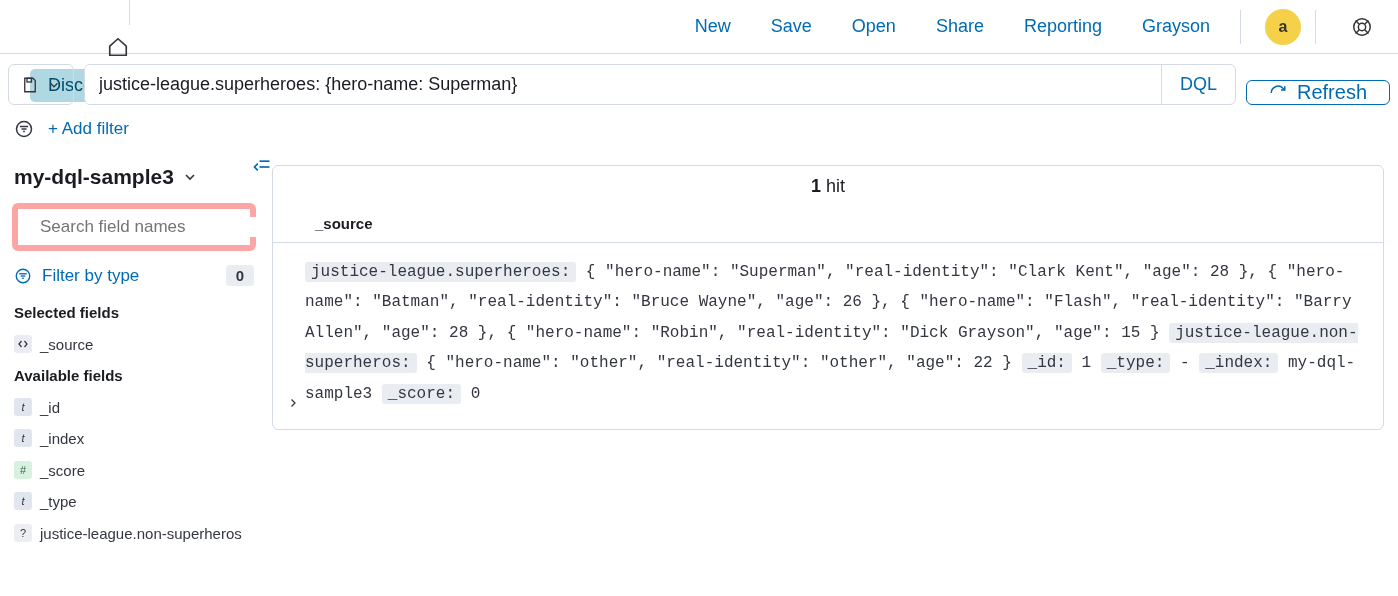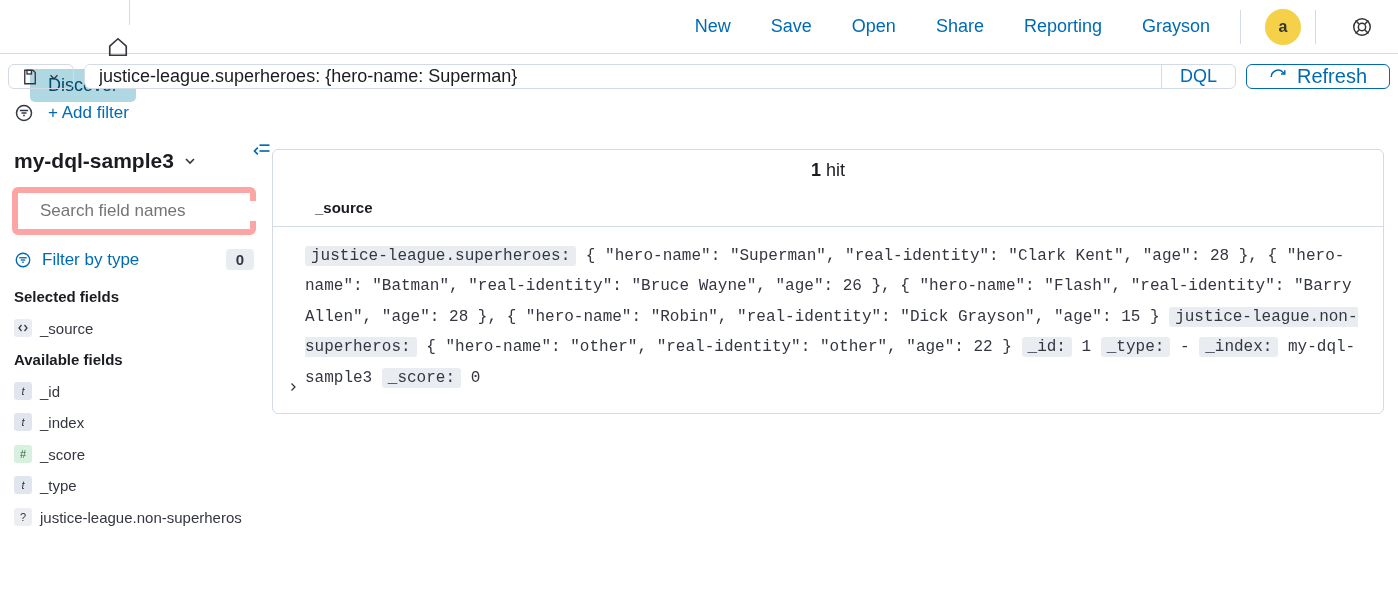--- a/index.html
+++ b/index.html
@@ -96,20 +96,21 @@
 }
 .refresh-btn {
   display: flex; align-items: center; gap: 10px;
   border: 1px solid #006bb4;
   border-radius: 6px;
   color: #006bb4;
   font-size: 20px;
   font-weight: 500;
   padding: 0 22px;
   cursor: pointer;
+  margin-top: 16px;
 }
 
 
 .filter-row {
   display: flex; align-items: center; gap: 14px;
   padding: 4px 12px 12px 14px;
 }
 .filter-circle-icon { color: #343741; display: inline-flex; }
 .add-filter {
   color: #006bb4; font-size: 17px; cursor: pointer;

